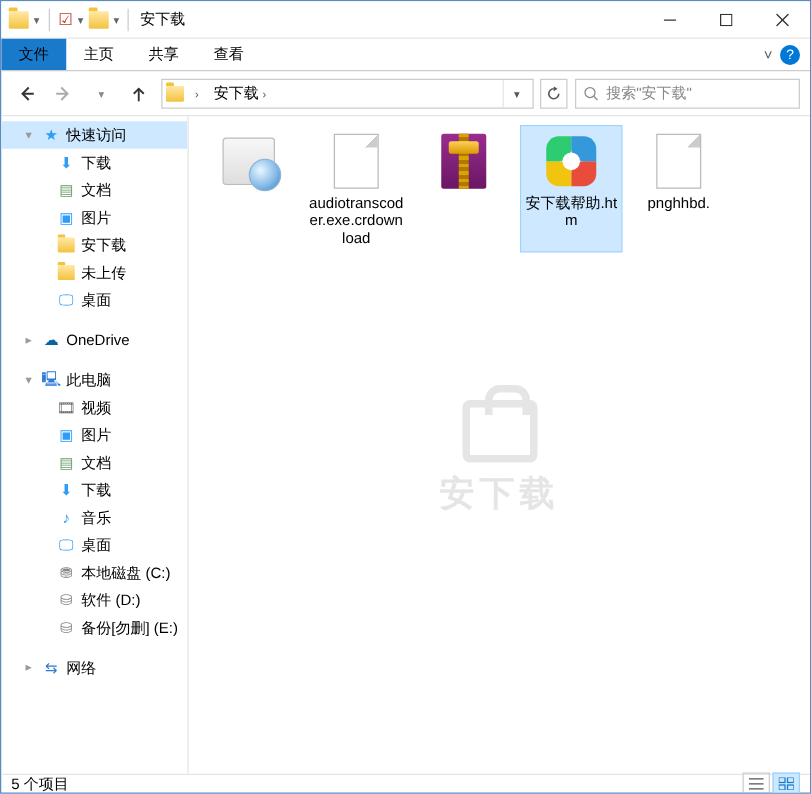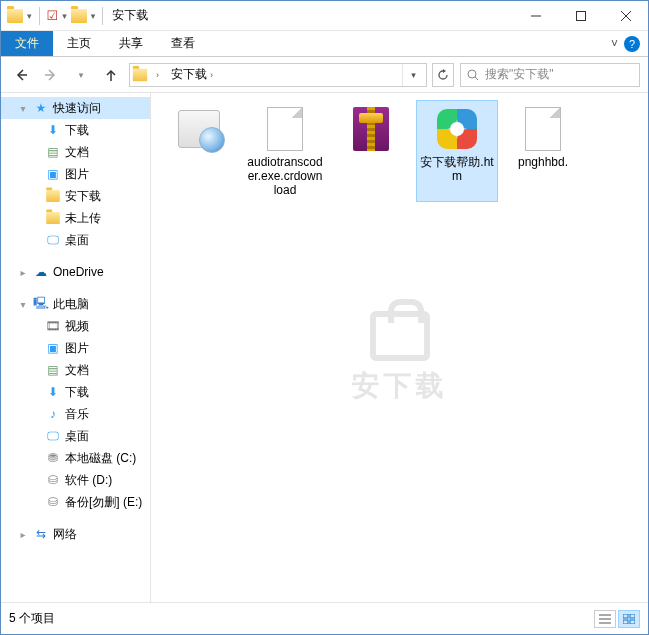--- a/index.html
+++ b/index.html
@@ -13,21 +13,21 @@
 .qat-sep { width:1px; height:18px; background:#ccc; margin:0 3px; }
 .check-red { color:#c0392b; font-size:13px; }
 .qat-dd { color:#666; font-size:9px; }
 .titlebar-title { margin-left: 6px; font-size: 12px; }
 .titlebar-right { margin-left: auto; display: flex; }
 .winbtn { width: 45px; height: 29px; display: flex; align-items: center; justify-content: center; color: #333; cursor: pointer; }
 
 
 .ribbon { height: 26px; display: flex; align-items: stretch; border-bottom: 1px solid #ccc; position: relative; }
 .rtab { padding: 0 14px; display: flex; align-items: center; cursor: pointer; }
-.rtab.file { background: #1979ca; color: #fef9c3; }
+.rtab.file { background: #1979ca; color: #000000; }
 .rtab.active { }
 .ribbon-right { margin-left: auto; display: flex; align-items: center; gap: 6px; padding-right: 8px; }
 .chevup { color: #555; }
 .help-ico { width: 16px; height: 16px; border-radius: 50%; background: #0078d7; color: #fff; display: flex; align-items: center; justify-content: center; font-size: 11px; }
 
 
 .navbar { height: 36px; display: flex; align-items: center; gap: 6px; padding: 4px 8px; border-bottom: 1px solid #e5e5e5; }
 .navarrow { width: 24px; height: 24px; display: flex; align-items: center; justify-content: center; color: #888; cursor: pointer; }
 .navarrow.enabled { color: #333; }
 .addr { flex: 1; height: 24px; border: 1px solid #ccc; display: flex; align-items: center; padding: 0 2px; gap: 4px; }
@@ -80,21 +80,21 @@
 .htm-center { position:absolute; left:50%; top:50%; width:14px; height:14px; background:#fff; border-radius:50%; transform:translate(-50%,-50%); }
 
 
 .watermark { position:absolute; left:50%; top:52%; transform:translate(-50%,-50%); color:#e5e5e5; text-align:center; pointer-events:none; }
 .watermark .bag { width:60px; height:50px; border:6px solid #e5e5e5; border-radius:6px; margin:0 auto 6px; position:relative; }
 .watermark .bag::before { content:""; position:absolute; top:-18px; left:12px; width:24px; height:18px; border:6px solid #e5e5e5; border-bottom:none; border-radius:12px 12px 0 0; }
 .watermark .t1 { font-size:28px; font-weight:bold; letter-spacing:4px; }
 .watermark .t2 { font-size:18px; letter-spacing:2px; }
 
 
-.statusbar { height: 32px; border-top: 1px solid #e5e5e5; display: flex; align-items: center; padding: 0 8px; gap: 14px; }
+.statusbar { height: 15px; border-top: 1px solid #e5e5e5; display: flex; align-items: center; padding: 0 8px; gap: 14px; }
 .statusbar .right { margin-left:auto; display:flex; gap:2px; }
 .viewbtn { width:22px; height:18px; border:1px solid #ccc; display:flex; align-items:center; justify-content:center; cursor:pointer; }
 .viewbtn.active { background:#cde8ff; border-color:#99d1ff; }
 </style>
 </head>
 <body>
 
 <div class="titlebar">
   <div class="titlebar-left">
     <span class="folder-ico"></span>

